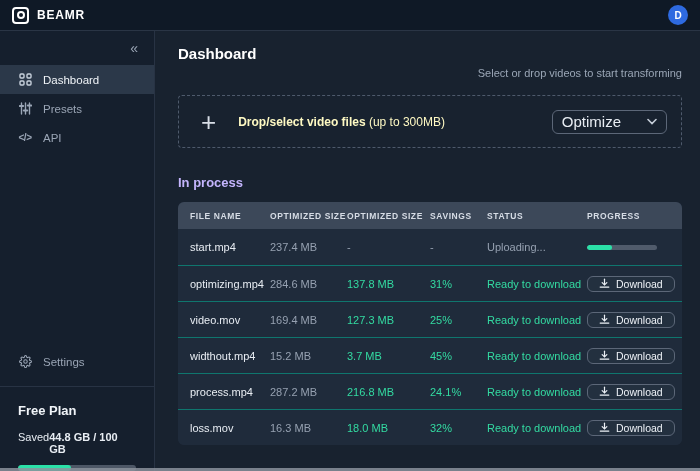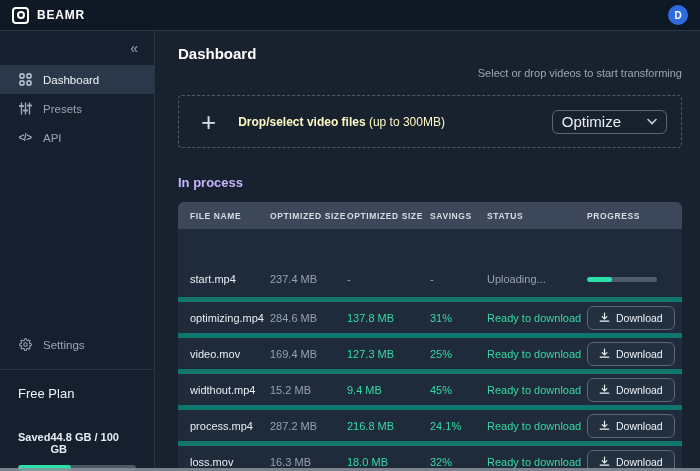--- a/index.html
+++ b/index.html
@@ -43,23 +43,23 @@
     height:29px; display:flex; align-items:center; gap:11px;
     padding-left:18px; color:#9aa5b5; font-size:11.5px; cursor:pointer;
   }
   .nav-item.active { background:#2b3849; color:#f0f4f8; }
   .nav-item .ico { width:14px; height:14px; display:flex; align-items:center; justify-content:center; flex:none; }
   .nav-item .ico svg { display:block; }
   .code-ico { font-size:10px; font-weight:bold; letter-spacing:-0.5px; color:#9aa5b5; }
   .sidebar-bottom { margin-top:auto; }
   .divider { border-top:1px solid #283344; margin-top:10px; }
   .plan-box { padding:16px 18px 0 18px; }
-  .plan-name { font-size:13px; font-weight:normal; color:#f0f4f8; }
+  .plan-name { font-size:13px; font-weight:bold; color:#f0f4f8; }
   .plan-row { display:flex; justify-content:space-between; margin-top:13px; align-items:baseline; padding-right:4px; }
-  .plan-saved-label { font-size:11px; font-weight:bold; color:#e8edf3;margin-top:17px; }
+  .plan-saved-label { font-size:11px; font-weight:normal; color:#e8edf3; }
   .plan-saved-value { font-size:11px; font-weight:bold; color:#e8edf3; }
   .plan-bar { margin-top:10px; height:6px; border-radius:3px; background:#4d5766; overflow:hidden; width:118px; }
   .plan-bar-fill { height:100%; border-radius:3px; background:#2be0a7; }
   
   .page-title { font-size:15px; font-weight:bold; color:#ffffff; }
   .page-subtitle { font-size:11px; color:#9aa6b6; margin-top:5px;text-align:right; }
   
   .dropzone {
     margin-top:16px; height:53px; border:1px dashed #4e5a6c; border-radius:4px;
     display:flex; align-items:center; padding:0 14px 0 22px; cursor:pointer;
@@ -78,31 +78,31 @@
   .table { margin-top:12px; border-radius:6px; overflow:hidden; background:#1f2b3b; }
   .trow {
     display:grid;
     grid-template-columns:80px 77px 83px 57px 100px 1fr;
     align-items:center; padding-left:12px;
   }
   .thead { background:#3c4859; height:27px; }
   .thead .th {
     font-size:8.5px; font-weight:bold; letter-spacing:0.6px; color:#d6dce5;
   }
-  .tbody .trow { height:36px; border-top:5px solid #0f766e; background:#1f2b3b; }
-  .tbody .trow:first-child { border-top:none;margin-top:32px; }
+  .tbody .trow { height:36px; border-top:1px solid #0f766e; background:#1f2b3b; }
+  .tbody .trow:first-child { border-top:none; }
   .cell { font-size:11px; color:#e8edf3; padding-right:6px; white-space:nowrap; overflow:hidden; }
   .cell.muted { color:#96a1b1; }
   .cell.green, .green { color:#33dba2; }
   .row-bar { width:70px; height:5px; border-radius:3px; background:#505b6b; overflow:hidden; }
   .row-bar-fill { height:100%; border-radius:3px; background:#2be0a7; }
   .dl-btn {
     display:inline-flex; align-items:center; gap:6px;
     background:#27334399; border:1px solid #5c6778; border-radius:6px;
-    height:24px; padding:0 11px; color:#eef2f7; font-size:10.5px;
+    height:16px; padding:0 11px; color:#eef2f7; font-size:10.5px;
     cursor:pointer; font-family:inherit;
   }
   .dl-btn svg { display:block; }
   
   .bottom-strip {
     position:absolute; left:0; bottom:0; width:100%; height:3px;
     background:#8b929c; opacity:0.85;
   }
 </style>
 </head>
@@ -256,21 +256,21 @@
                   <path d="M1.5 11.5h11"></path>
         </svg>
         <span>Download</span>
       </button>
     </div>
   </div>
 
   <div class="trow">
     <div class="cell">widthout.mp4</div>
     <div class="cell muted">15.2 MB</div>
-    <div class="cell muted green">9.4 MB</div>
+    <div class="cell muted green">3.7 MB</div>
     <div class="cell muted green">45%</div>
     <div class="cell muted green">Ready to download</div>
     <div class="cell">
       
       <button class="dl-btn">
         <svg width="11" height="11" viewBox="0 0 14 14" fill="none" stroke="#eef2f7" stroke-width="1.5" stroke-linecap="round" stroke-linejoin="round">
           <path d="M7 1.5v7"></path>
                   <path d="M4 5.8L7 8.8l3-3"></path>
                   <path d="M1.5 11.5h11"></path>
         </svg>

